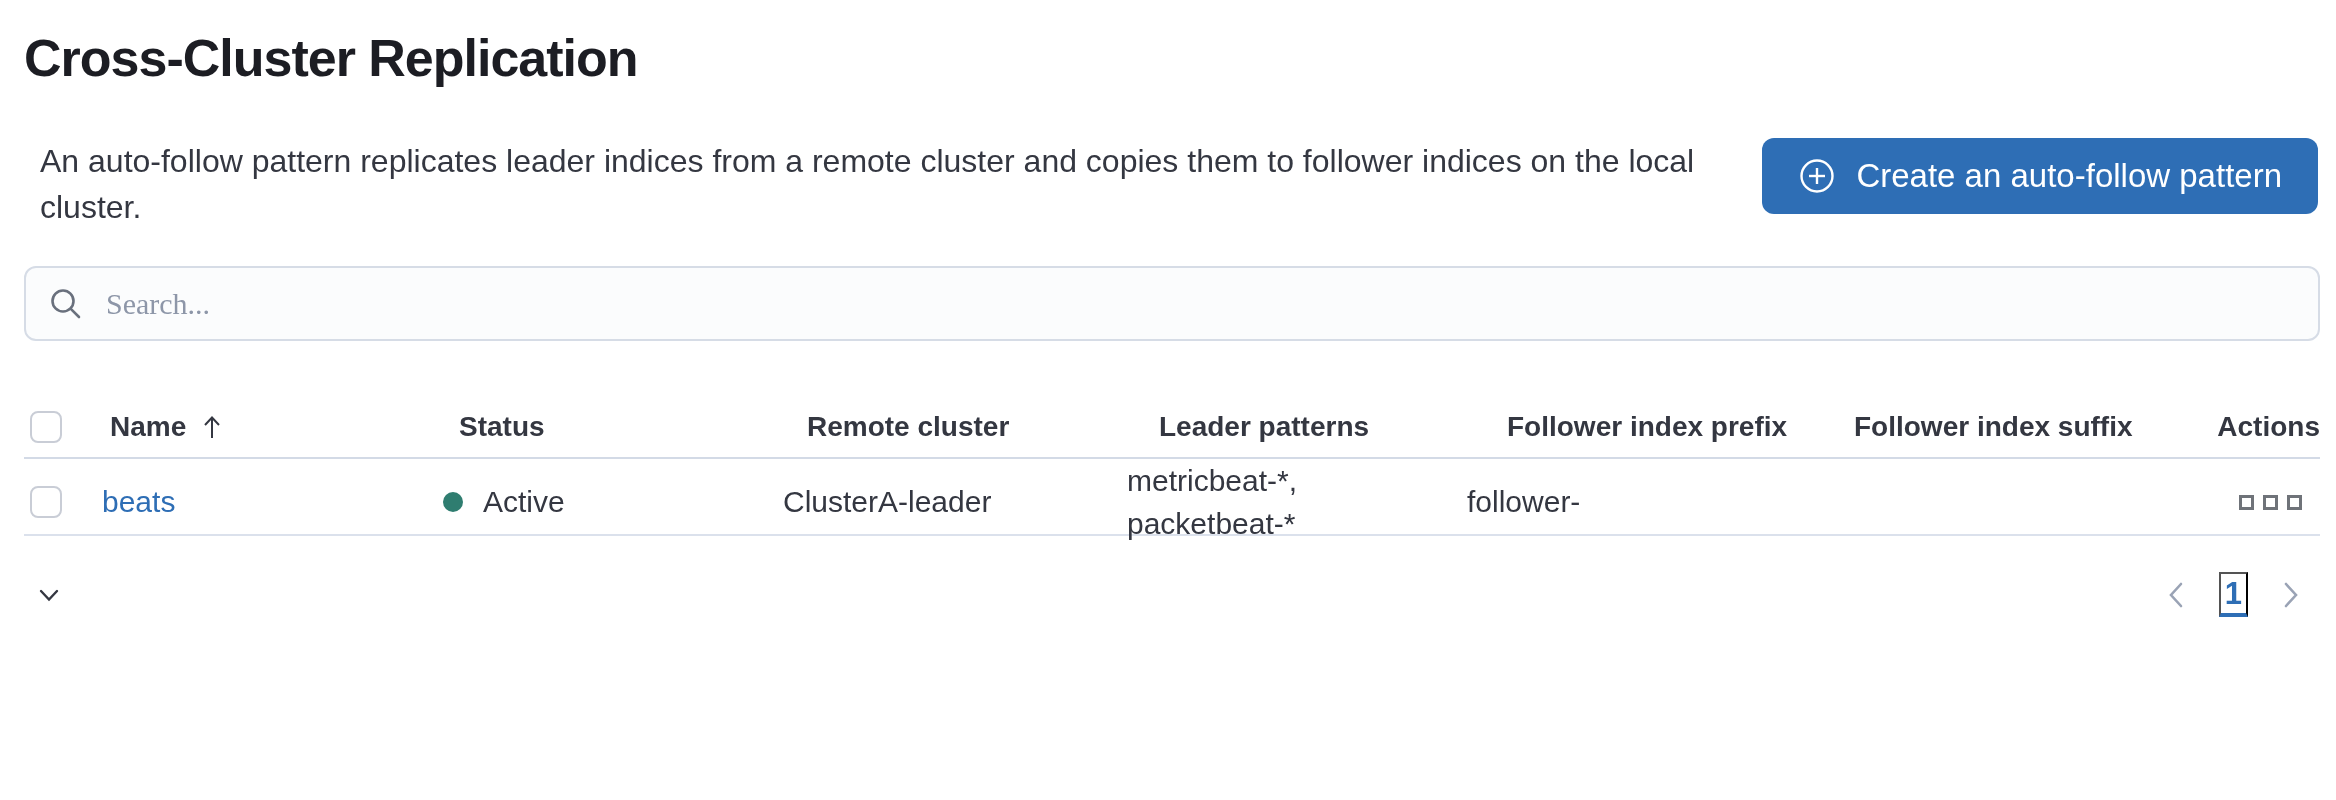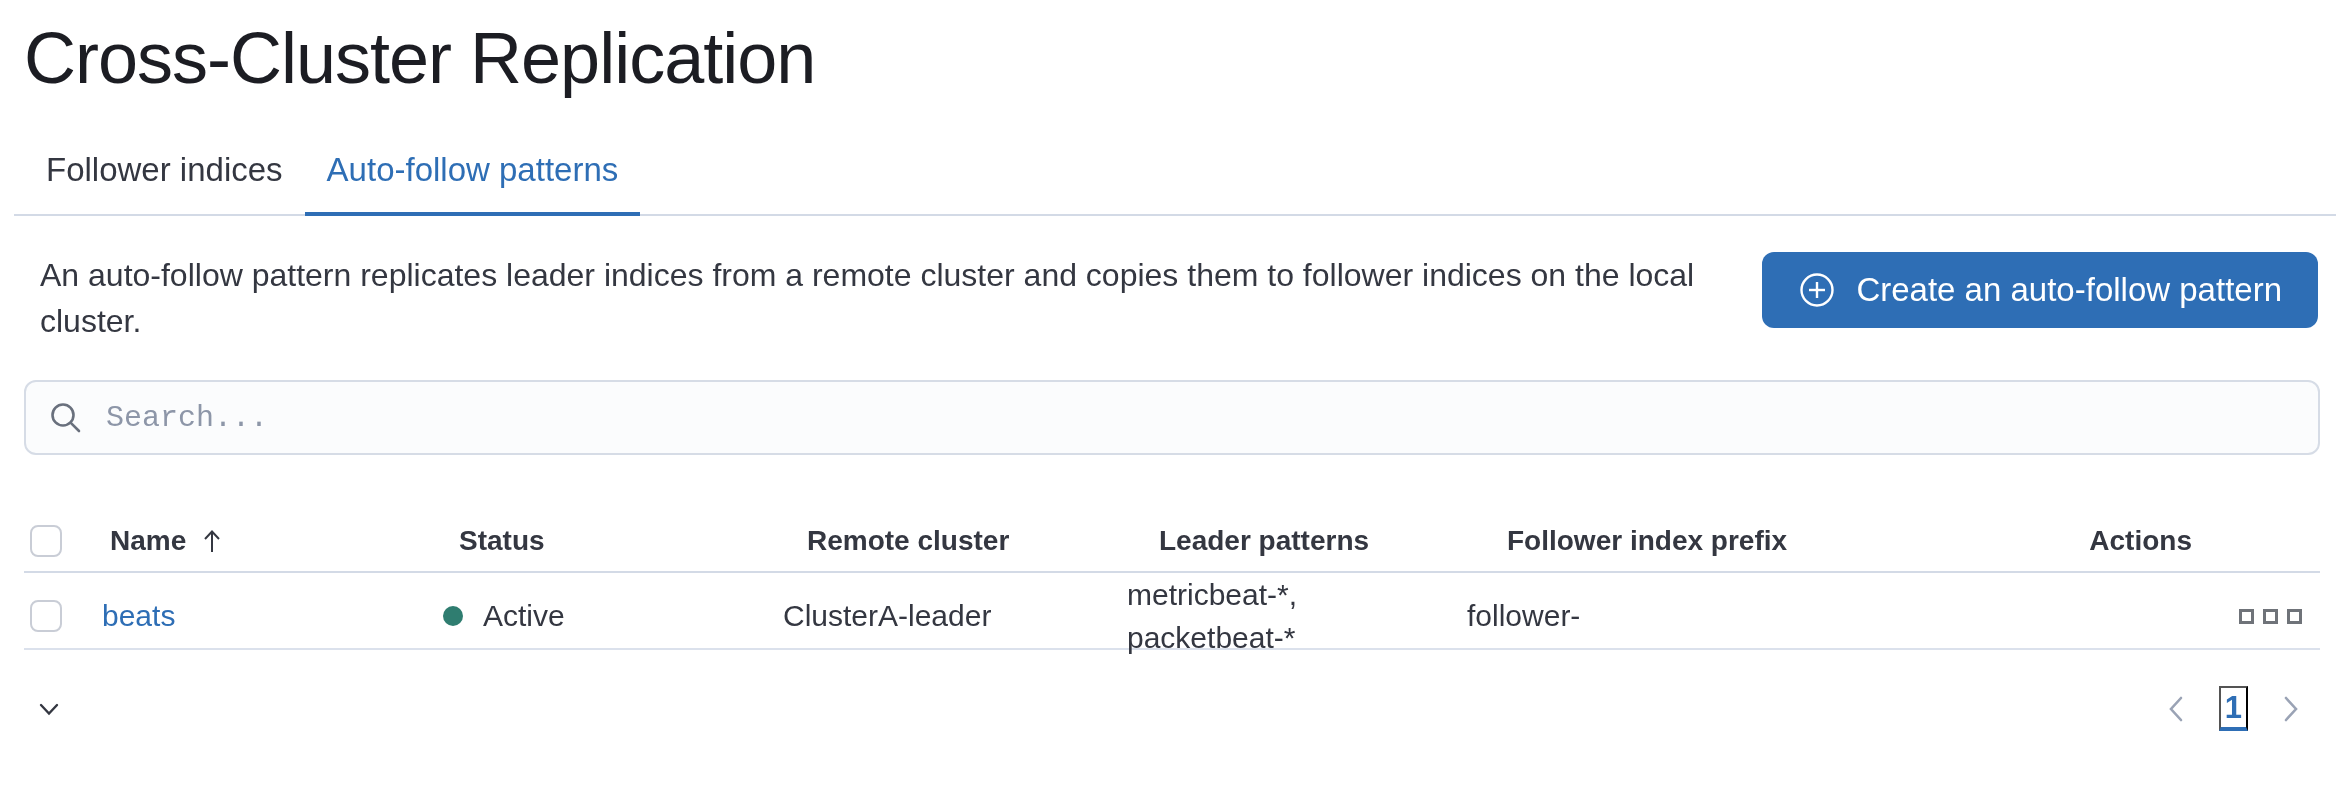--- a/index.html
+++ b/index.html
@@ -7,21 +7,21 @@
   body {
     width: 2336px; height: 800px;
     font-family: "Liberation Sans", "DejaVu Sans", sans-serif;
     color: #343741; overflow: hidden;
   }
   .page { padding: 0 16px 0 24px; }
 
   
   .page-title {
     padding-top: 14px;
-    font-size: 72px; line-height: 88px; font-weight: 400;
+    font-size: 52px; line-height: 88px; font-weight: 700;
     letter-spacing: -1px; color: #1c1d23;
   }
 
   
   .tabs { margin-top: 46px; display: flex; border-bottom: 2px solid #d3dae6; margin-right: -16px; margin-left: -10px; padding-left: 10px; }
   .tab {
     font-size: 33px; line-height: 44px; padding: 0 22px 20px 22px;
     border-bottom: 4px solid transparent; margin-bottom: -2px;
     color: #343741; cursor: pointer; background: none; border-top:none; border-left:none; border-right:none;
     font-family: inherit;
@@ -40,21 +40,21 @@
   }
 
   
   .search-bar {
     margin-top: 36px; height: 75px;
     border: 2px solid #d6dce6; border-radius: 12px; background: #fbfcfd;
     display: flex; align-items: center; padding: 0 22px;
   }
   .search-bar input {
     border: none; outline: none; background: transparent;
-    font-size: 30px; font-family: Liberation Mono, monospace; color: #343741;
+    font-size: 30px; font-family: Liberation Serif, serif; color: #343741;
     margin-left: 22px; flex: 1;
   }
   .search-bar input::placeholder { color: #8d96a8; }
 
   
   .table { margin-top: 56px; }
   .t-row {
     display: grid;
     grid-template-columns: 78px 341px 340px 344px 340px 339px 1fr 120px;
     align-items: center;
@@ -93,24 +93,20 @@
   }
   svg { display: block; }
 </style>
 </head>
 <body>
 
 <div class="page">
 
   <h1 class="page-title">Cross-Cluster Replication</h1>
 
-  <div class="tabs">
-    <button class="tab">Follower indices</button>
-    <button class="tab active">Auto-follow patterns</button>
-  </div>
 
   <div class="subheader">
     <p class="description">An auto-follow pattern replicates leader indices from a remote cluster and copies them to follower indices on the local cluster.</p>
     <button class="create-btn">
       <span>
         <svg width="38" height="38" viewBox="0 0 38 38" fill="none">
           <circle cx="19" cy="19" r="15.5" stroke="#ffffff" stroke-width="2.4"></circle>
           <line x1="19" y1="11" x2="19" y2="27" stroke="#ffffff" stroke-width="2.4"></line>
           <line x1="11" y1="19" x2="27" y2="19" stroke="#ffffff" stroke-width="2.4"></line>
         </svg>
@@ -141,20 +137,21 @@
           <svg width="28" height="28" viewBox="0 0 28 28" fill="none">
             <line x1="14" y1="25" x2="14" y2="5.5" stroke="#343741" stroke-width="2"></line>
             <polyline points="7,12 14,4.5 21,12" stroke="#343741" stroke-width="2" fill="none"></polyline>
           </svg>
         </span>
       </div>
       <div class="th cell-pad">Status</div>
       <div class="th cell-pad">Remote cluster</div>
       <div class="th cell-pad">Leader patterns</div>
       <div class="th cell-pad">Follower index prefix</div>
+      <div class="th cell-pad">Follower index suffix</div>
       <div class="th th-actions">Actions</div>
     </div>
 
     <div class="t-row t-body-row">
       <div>
         <div class="checkbox"></div>
       </div>
       <div class="td cell-pad">
         <a class="name-link" href="#">beats</a>
       </div>

